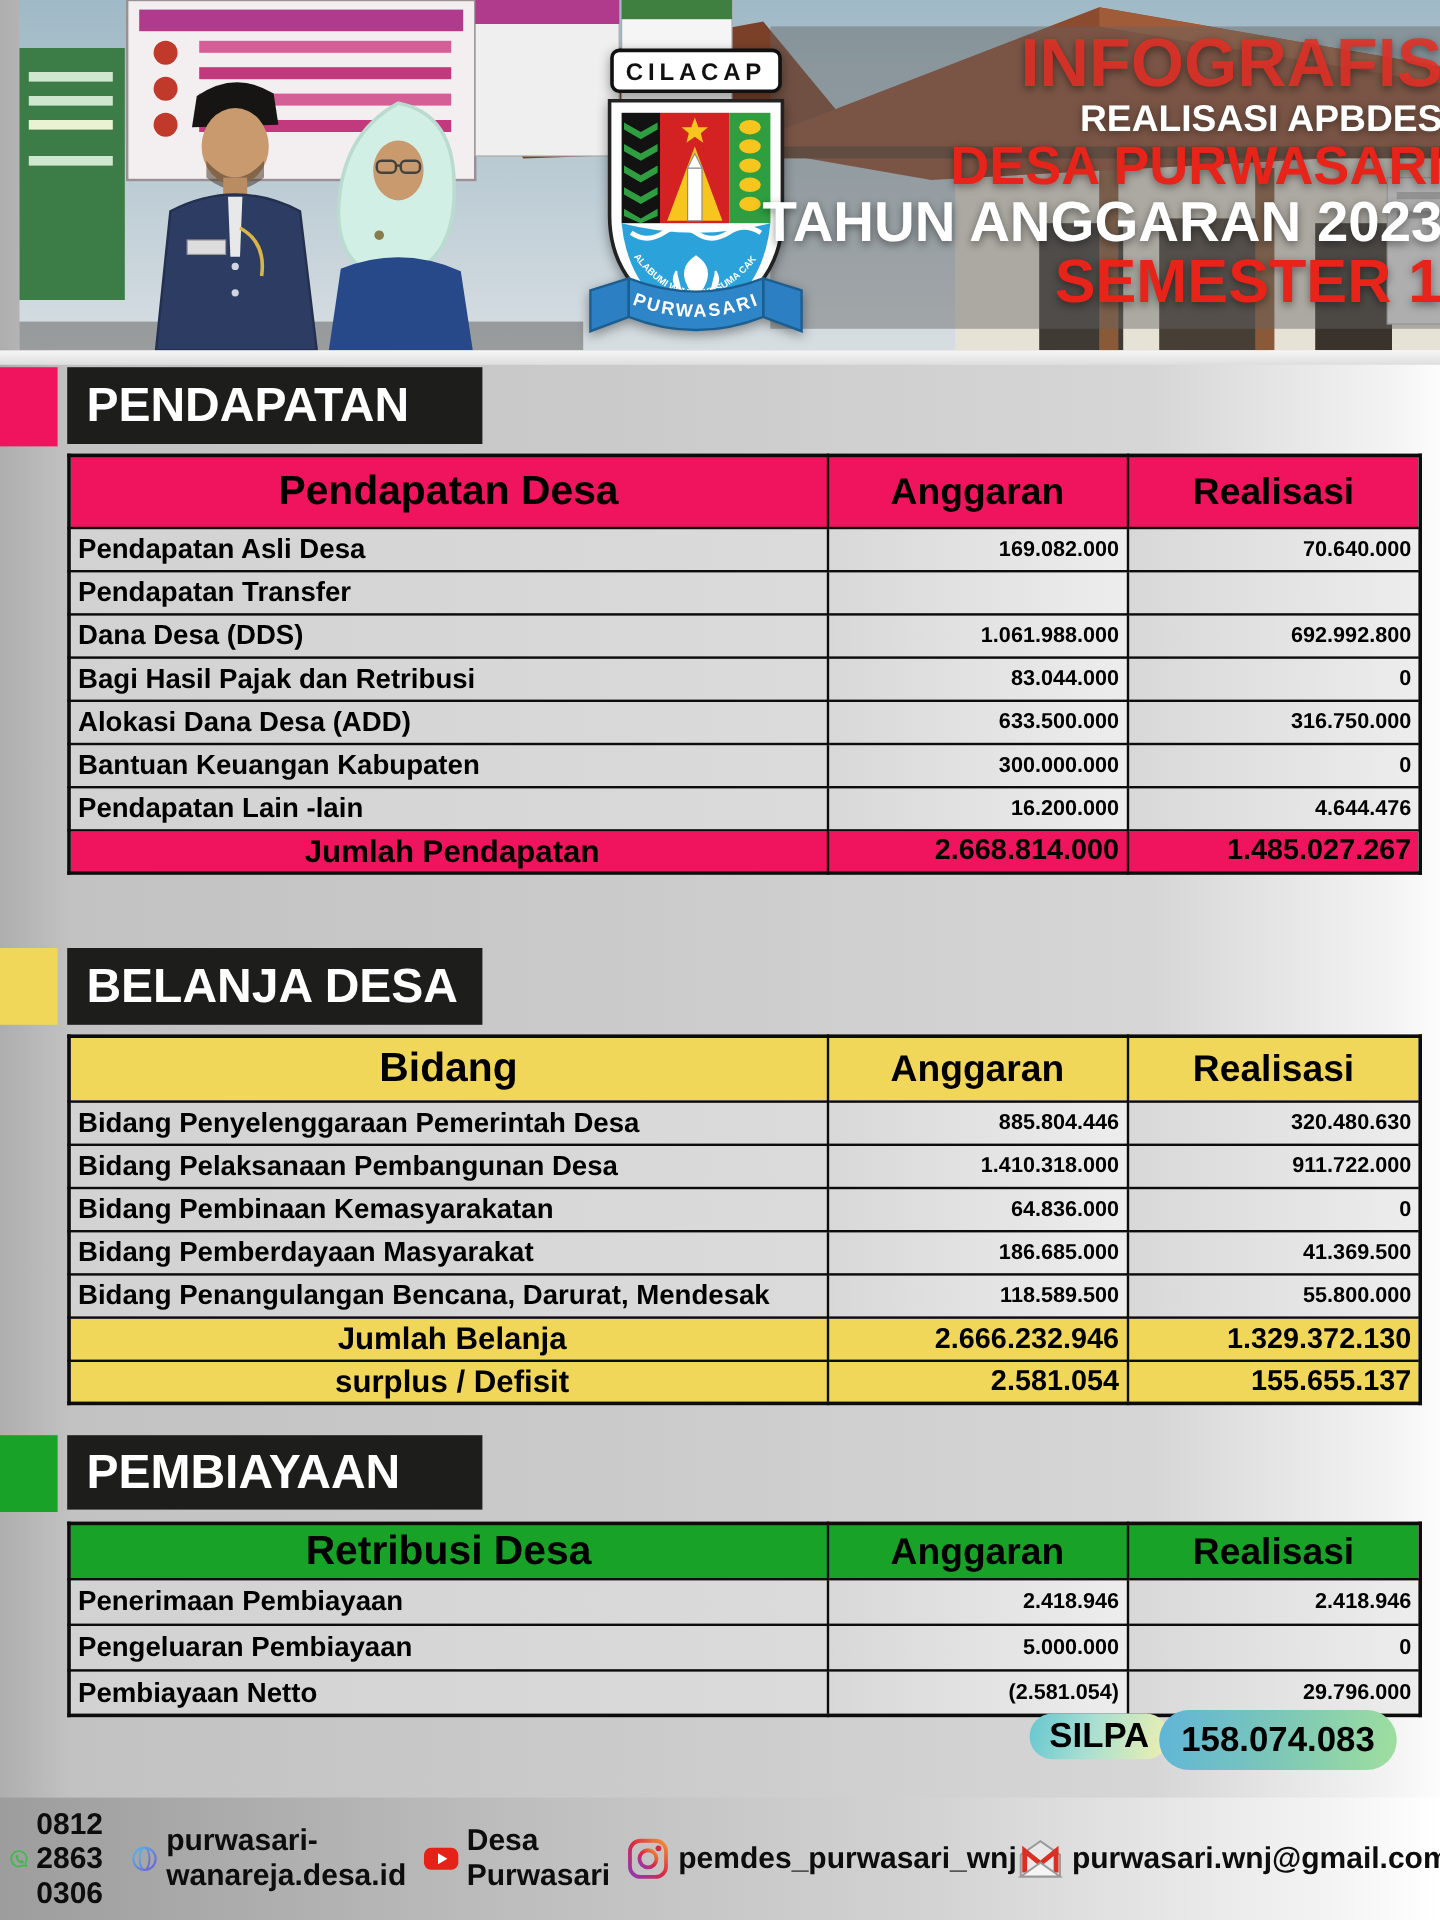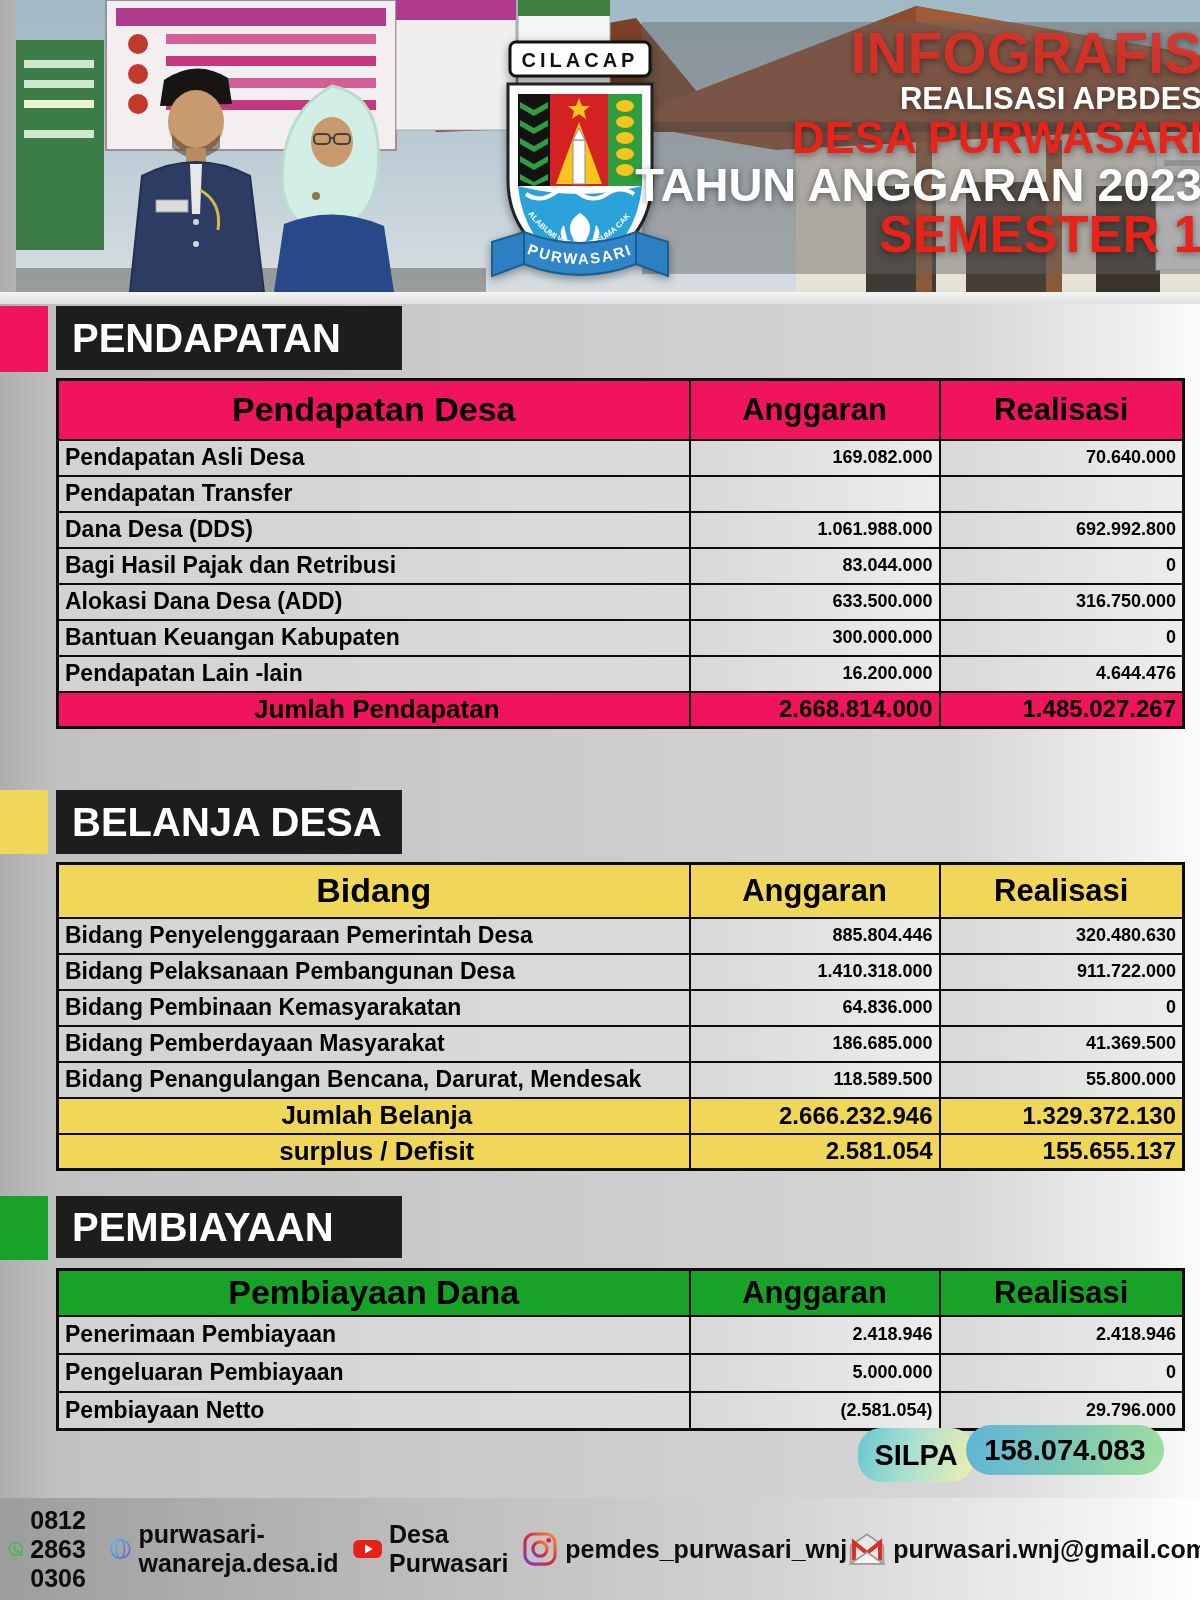--- a/index.html
+++ b/index.html
@@ -53,21 +53,21 @@
   td.num { font-size:18px; font-weight:bold; text-align:right; padding-right:6px;
     background:linear-gradient(90deg,#d8d8d8,#ededed); }
   .t-pembiayaan td { height:38px; }
   tr.total td { height:36px; }
   tr.total td.label { text-align:center; font-size:26px; }
   tr.total td.num { font-size:24px; }
   .t-pendapatan tr.total td { background:#f0145e; }
   .t-belanja tr.total td { background:#f0d75a; }
 
   
-  .silpa-label-pill { position:absolute; top:1428px; left:858px; width:116px; height:54px;
+  .silpa-label-pill { position:absolute; top:1428px; left:858px; width:116px; height:38px;
     border-radius:23px; background:linear-gradient(105deg,#66c7cf,#aadfd2 45%,#eff0ae);
     display:flex; align-items:center; justify-content:center; font-size:29px; font-weight:bold; }
   .silpa-value-pill { position:absolute; top:1425px; left:966px; width:198px; height:50px;
     border-radius:25px; background:linear-gradient(100deg,#5fb5d8,#7cc7b8 50%,#9fdf9e);
     display:flex; align-items:center; justify-content:center; font-size:29px; font-weight:bold; }
 
   
   .footer { position:absolute; top:1498px; left:0; width:1200px; height:102px;
     background:linear-gradient(90deg,#9d9d9d 0%,#bdbdbd 35%,#d3d3d3 65%,#f3f3f3 92%,#ffffff 100%);
     display:flex; align-items:center; justify-content:space-between; padding:0 8px; }
@@ -321,21 +321,21 @@
   <div class="accent-square acc-green"></div>
   <div class="section-banner ban-pembiayaan">PEMBIAYAAN</div>
   <table class="data-table t-pembiayaan">
     <colgroup>
         <col class="c1">
         <col class="c2">
         <col class="c3">
       </colgroup>
     <thead>
       <tr>
-        <th class="h-label">Pembiayaan Dana</th>
+        <th class="h-label">Retribusi Desa</th>
         <th>Anggaran</th>
         <th>Realisasi</th>
       </tr>
     </thead>
     <tbody>
         <tr>
           <td class="label">Penerimaan Pembiayaan</td>
           <td class="num anggaran">2.418.946</td>
           <td class="num realisasi">2.418.946</td>
         </tr>

